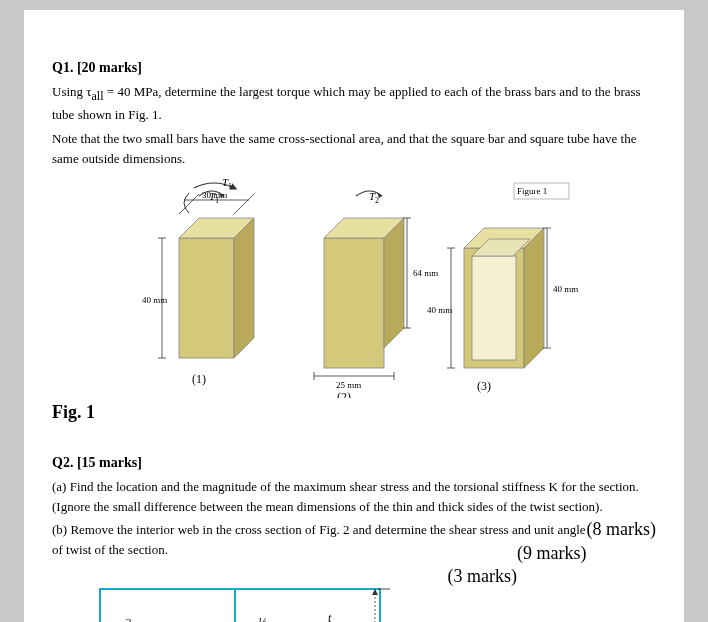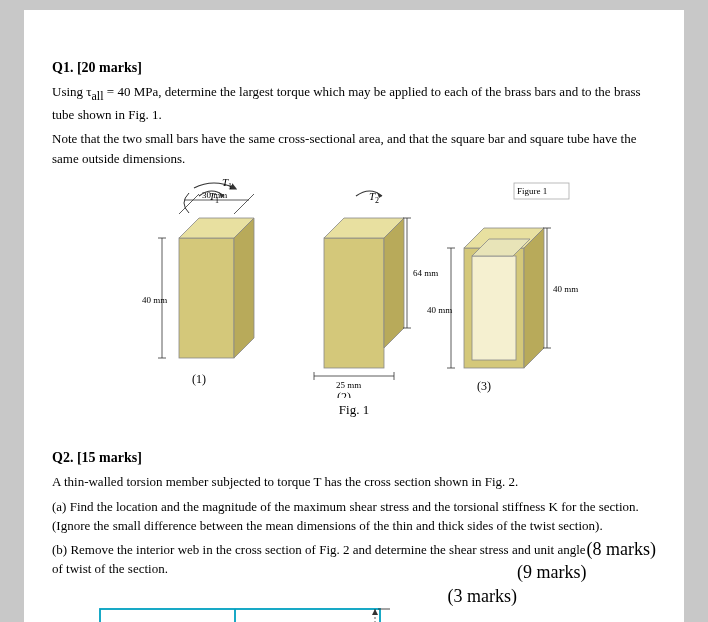--- a/index.html
+++ b/index.html
@@ -33,24 +33,24 @@
     }
     .figure-area {
       display: flex;
       justify-content: center;
       align-items: flex-end;
       margin: 10px 0 4px 0;
       gap: 10px;
       position: relative;
     }
     .fig-caption {
-      text-align: center;
-      font-weight: normal;
+      text-align: left;
+      font-weight: bold;
       margin-bottom: 8px;
-      font-size: 13px;
+      font-size: 18px;
     }
     
     .figures-svg {
       display: block;
       margin: 0 auto;
     }
     .q2-section {
       margin-top: 10px;
     }
     .q2-part {
@@ -186,21 +186,20 @@
         </marker>
       </defs>
     </svg>
   </div>
 
   <div class="fig-caption">Fig. 1</div>
 
   <div class="q2-section">
     <div class="question-header">Q2. [15 marks]</div>
 
-    <div class="question-text">A thin-walled torsion member subjected to torque T has the cross section shown in Fig. 2.</div>
 
     <div class="q2-part">
       <span>(a) Find the location and the magnitude of the maximum shear stress and the torsional stiffness K for the section. (Ignore the small difference between the mean dimensions of the thin and thick sides of the twist section).</span>
       <span class="marks">(8 marks)</span>
     </div>
 
     <div class="q2-part">
       <span>(b) Remove the interior web in the cross section of Fig. 2 and determine the shear stress and unit angle of twist of the section.</span>
       <span class="marks">(9 marks)</span>
     </div>

